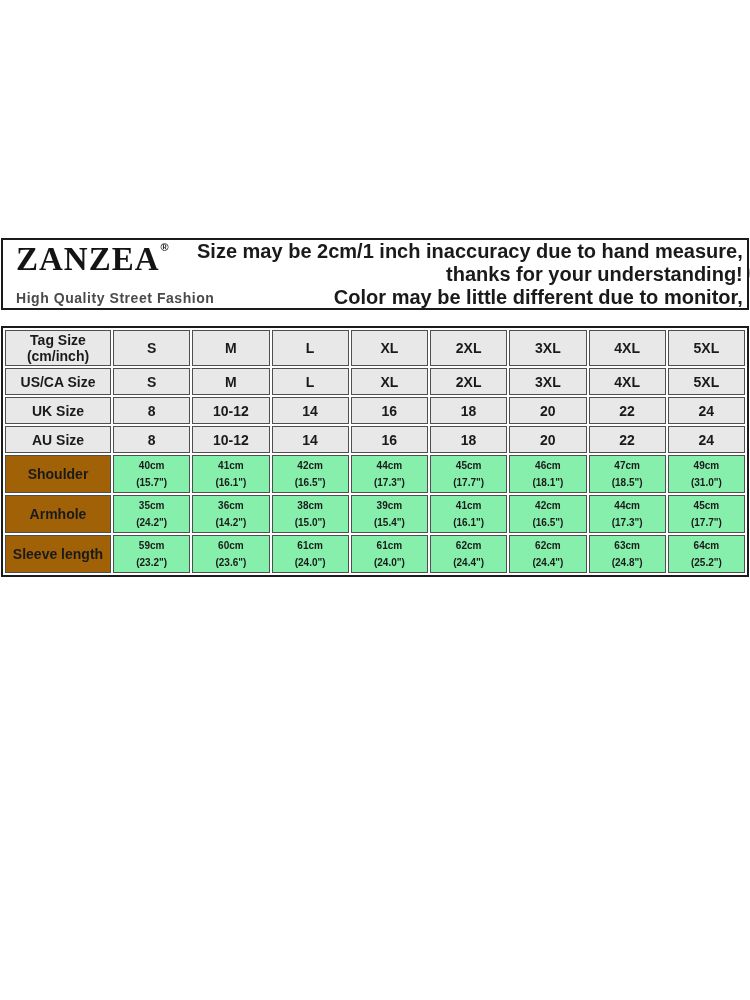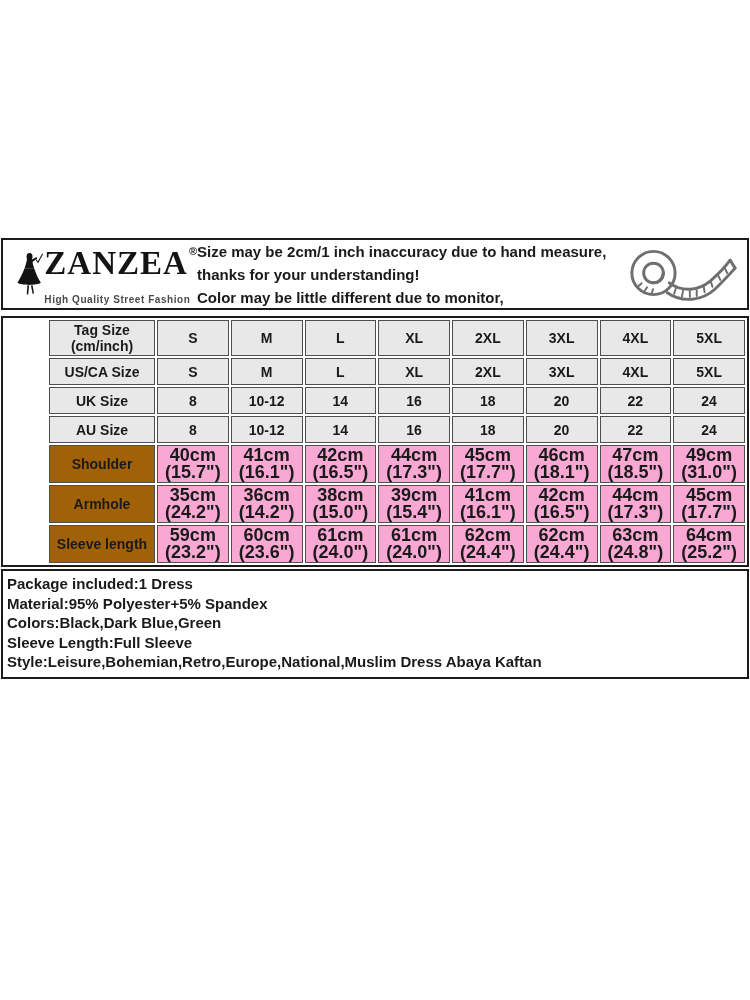--- a/index.html
+++ b/index.html
@@ -4,48 +4,48 @@
 <style>
   html,body{margin:0;padding:0}
   body{
     width:750px;height:1000px;background:#fff;position:relative;overflow:hidden;
     font-family:"Liberation Sans","DejaVu Sans",sans-serif;color:#1a1a1a;
   }
   .sheet{position:absolute;top:238px;left:1px;width:748px}
 
   
   .hdr{box-sizing:border-box;border:2px solid #1b1b1b;height:72px;display:flex;align-items:center;background:#fff}
-  .logo{width:194px;display:flex;align-items:flex-end;padding-left:12px;box-sizing:border-box}
+  .logo{width:194px;display:flex;align-items:center;padding-left:12px;box-sizing:border-box}
   .brandwrap{margin-left:1px}
   .brandline{display:flex;align-items:flex-start;line-height:1}
   .brand{
     font-family:"Liberation Serif","DejaVu Serif",serif;font-weight:700;
     font-size:33px;letter-spacing:1px;color:#141414;transform:scaleY(1.04);
   }
   .reg{font-size:11px;font-weight:700;margin-top:-1px;margin-left:1px}
-  .tagline{font-size:10px;font-weight:700;color:#4a4a4a;letter-spacing:.55px;margin-top:14px;white-space:nowrap}
-  .notice{flex:1;text-align:left;font-weight:700;font-size:15px;line-height:23px}
+  .tagline{font-size:14px;font-weight:700;color:#4a4a4a;letter-spacing:.55px;margin-top:14px;white-space:nowrap}
+  .notice{flex:1;text-align:right;font-weight:700;font-size:20px;line-height:23px}
   .notice div{white-space:nowrap}
   .tapebox{width:130px;display:flex;justify-content:center;align-items:center}
 
   
   table.size{
     width:100%;table-layout:fixed;border-collapse:separate;border-spacing:2px;
-    border:2px solid #1b1b1b;margin-top:6px;background:#fff;padding-left:44px;
+    border:2px solid #1b1b1b;margin-top:16px;background:#fff;
   }
   table.size td{
     border:1px solid #4f4f4f;text-align:center;vertical-align:middle;
     font-weight:700;font-size:14px;line-height:16px;white-space:pre-line;
     padding:1px 0;overflow:hidden;
   }
   col.lab{width:106px}
   tr.hrow td{background:#e8e8e8}
   tr.first td{height:30px}
   tr.hrow:not(.first) td{height:23px}
-  tr.mrow td{background:#f9a8d4;height:34px;line-height:17px;font-size:18px}
+  tr.mrow td{background:#86efac;height:34px;line-height:17px;font-size:10px}
   tr.mrow td.lbl{background:#a16207;font-size:14px}
 
   
   .ftr{
     box-sizing:border-box;border:2px solid #1b1b1b;margin-top:2px;
     padding:3px 4px 5px 4px;font-weight:700;font-size:15px;line-height:19.5px;background:#fff;
   }
   .ftr div{white-space:nowrap}
 </style>
 </head>
@@ -217,21 +217,14 @@
         <td>62cm
 (24.4")</td>
         <td>63cm
 (24.8")</td>
         <td>64cm
 (25.2")</td>
       </tr>
     </tbody>
   </table>
 
-  <div class="ftr">
-    <div>Package included:1 Dress</div>
-    <div>Material:95% Polyester+5% Spandex</div>
-    <div>Colors:Black,Dark Blue,Green</div>
-    <div>Sleeve Length:Full Sleeve</div>
-    <div>Style:Leisure,Bohemian,Retro,Europe,National,Muslim Dress Abaya Kaftan</div>
-  </div>
 
 </div>
 
 </body></html>

